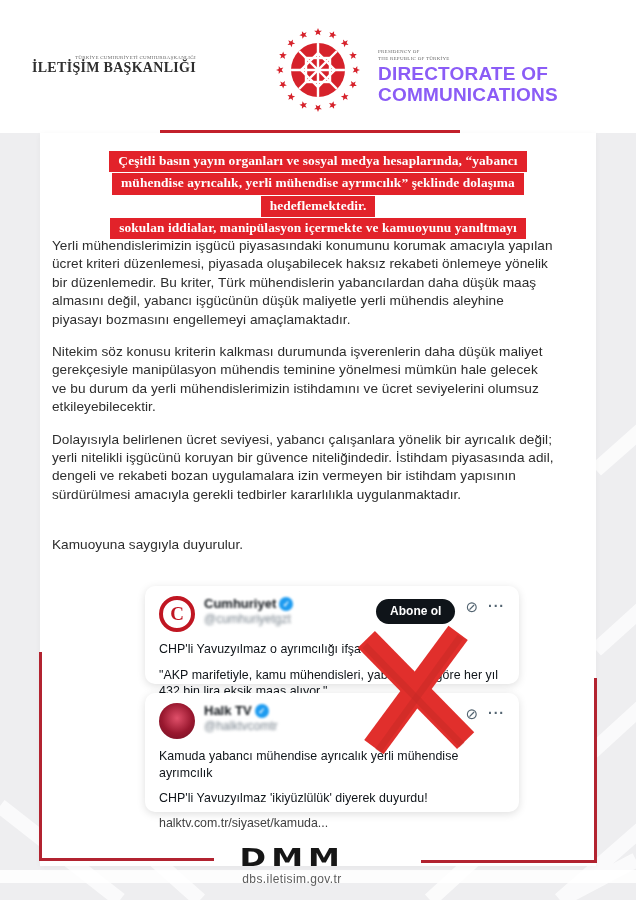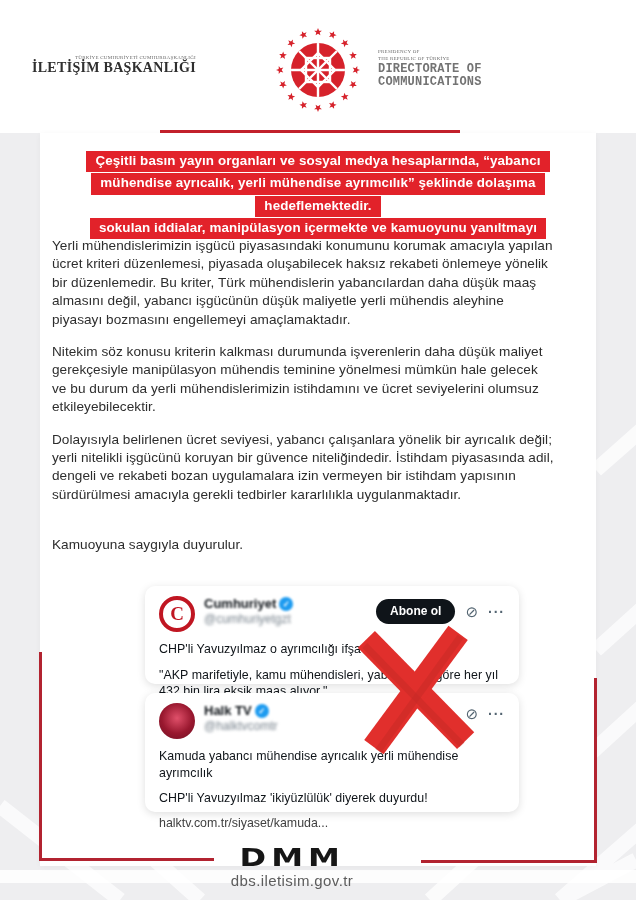--- a/index.html
+++ b/index.html
@@ -12,30 +12,30 @@
   .header-band { position:absolute; left:0; top:0; width:636px; height:133px; background:#ffffff; }
   .bg-pattern { position:absolute; left:0; top:0; z-index:0; }
 
   
   .hdr { position:absolute; top:0; left:0; width:572px; height:133px; z-index:3; }
   .hdr-left { position:absolute; right:376px; top:55px; text-align:right; color:#3c3c3c; }
   .hdr-left .tiny { font-size:5px; letter-spacing:.25px; color:#6a6a6a; font-family:"Liberation Serif", serif; }
   .hdr-left .big  { font-size:14px; font-weight:bold; font-family:"Liberation Serif", serif; color:#2f2f2f; letter-spacing:.3px; }
   .hdr-right { position:absolute; left:378px; top:48px; text-align:left; }
   .hdr-right .tiny { font-size:5px; letter-spacing:.25px; color:#6a6a6a; font-family:"Liberation Serif", serif; line-height:1.45; }
-  .hdr-right .big  { font-size:12px; font-weight:bold; font-family:Liberation Mono, monospace; color:#737373; line-height:1.12; letter-spacing:.2px; }
+  .hdr-right .big  { font-size:19px; font-weight:bold; font-family:Liberation Sans, sans-serif; color:#8b5cf6; line-height:1.12; letter-spacing:.2px; }
   .emblem { position:absolute; left:270px; top:20px; }
 
   
   .card { position:absolute; left:40px; top:133px; width:556px; height:733px; background:#ffffff; z-index:1; box-shadow:0 1px 6px rgba(0,0,0,.04); }
   .card-topline { position:absolute; left:160px; top:130px; width:300px; height:3px; background:#c2202b; z-index:4; }
 
   
   .title-block { position:absolute; left:40px; top:151px; width:556px; text-align:center; z-index:2; }
-  .title-line { display:block; line-height:0; margin-bottom:0; }
+  .title-line { display:block; line-height:0; margin-bottom:0;font-family:Liberation Serif, serif; }
   .title-line span { display:inline-block; background:#e2222a; color:#ffffff; font-weight:bold; font-size:13.4px; line-height:1.22; padding:2px 9px 3px; margin-bottom:1px; letter-spacing:.1px; }
 
   
   .statement-body { position:absolute; left:52px; top:237px; width:503px; z-index:2;
                     color:#2d2d2d; font-size:13.6px; line-height:18.4px; letter-spacing:.05px; }
   .statement-body p { margin-bottom:14px; }
   .closing { margin-top:32px; }
 
   
   .bracket { position:absolute; background:#b22330; z-index:2; }
@@ -51,35 +51,35 @@
   .tweet-2 { top:693px; height:119px; }
   .t-head { display:flex; align-items:flex-start; }
   .avatar { width:36px; height:36px; border-radius:50%; flex:0 0 36px; display:flex; align-items:center; justify-content:center; }
   .avatar-cumhuriyet { background:#ffffff; border:4px solid #c01622; color:#c01622; font-weight:bold; font-size:19px; font-family:"Liberation Serif", serif; }
   .avatar-halktv { background:radial-gradient(circle at 50% 42%, #e0506a 0%, #99182f 55%, #6e0f22 100%); filter:blur(.6px); }
   .t-names { margin-left:9px; flex:1 1 auto; min-width:0; }
   .t-name { font-size:13px; font-weight:bold; color:#0f1419; filter:blur(1.3px); display:flex; align-items:center; gap:3px; }
   .t-handle { font-size:12px; color:#77828c; filter:blur(1.7px); margin-top:1px; }
   .badge { display:inline-flex; width:14px; height:14px; border-radius:50%; background:#1d9bf0; color:#fff;
            align-items:center; justify-content:center; font-size:8.5px; font-weight:bold; filter:blur(.2px); }
-  .t-actions { display:flex; align-items:center; gap:10px; padding-top:3px; }
+  .t-actions { display:flex; align-items:flex-start; gap:10px; padding-top:3px; }
   .subscribe-btn { background:#0f1419; color:#ffffff; border:none; border-radius:16px; font-weight:bold;
                    font-size:12px; padding:5px 14px 6px; font-family:"Liberation Sans", sans-serif; cursor:pointer; }
   .grok { color:#536471; font-size:15px; line-height:1; }
   .more { color:#536471; font-size:14px; font-weight:bold; letter-spacing:1px; line-height:1; }
   .t-text { font-size:12.4px; color:#0f1419; line-height:16.5px; margin-top:9px; letter-spacing:.05px; }
   .t-link { font-size:12.4px; color:#404040; margin-top:9px; text-decoration:none; display:inline-block; }
 
   
   .x-mark { position:absolute; left:352px; top:620px; z-index:6; }
 
   
   .footer-logo { position:absolute; left:0; top:843px; width:584px; text-align:center; z-index:7; }
   .dmm { font-size:25px; font-weight:bold; color:#161616; letter-spacing:4px; transform:scaleX(1.28); display:inline-block; font-family:"DejaVu Sans", sans-serif; }
-  .dmm-url { font-size:15px; color:#5c5c5c; letter-spacing:.4px; margin-top:0px; }
+  .dmm-url { font-size:12px; color:#5c5c5c; letter-spacing:.4px; margin-top:0px; }
 </style>
 </head>
 <body>
 
 <div class="page">
 
   <div class="header-band"></div>
 
   <svg class="bg-pattern" width="636" height="900" viewBox="0 0 636 900">
     <g stroke="#ffffff" stroke-width="15" fill="none" opacity="0.75">

